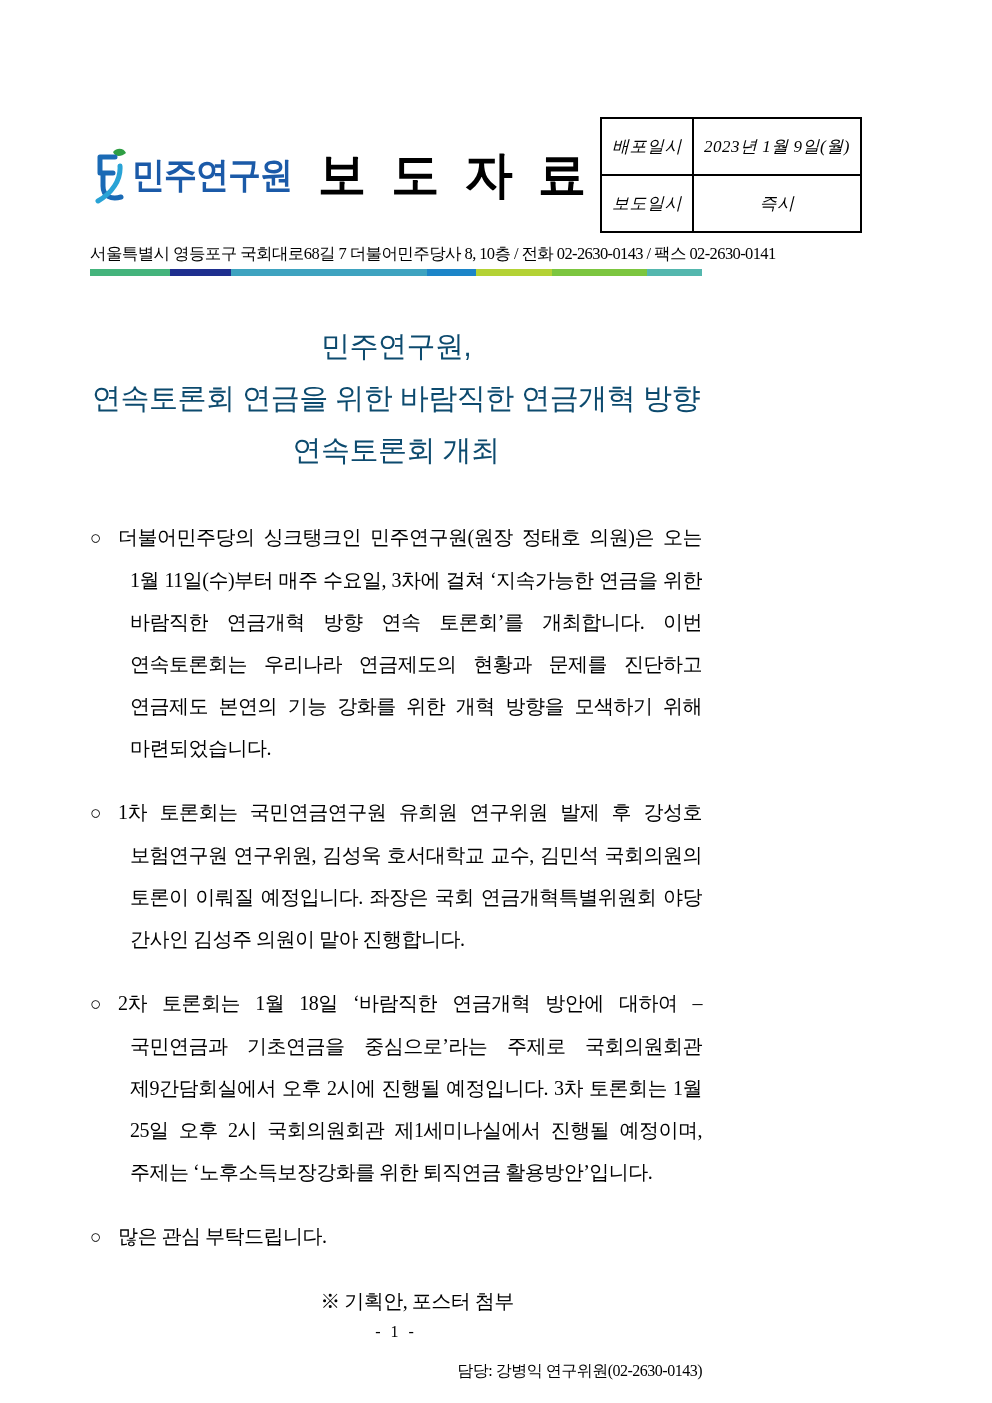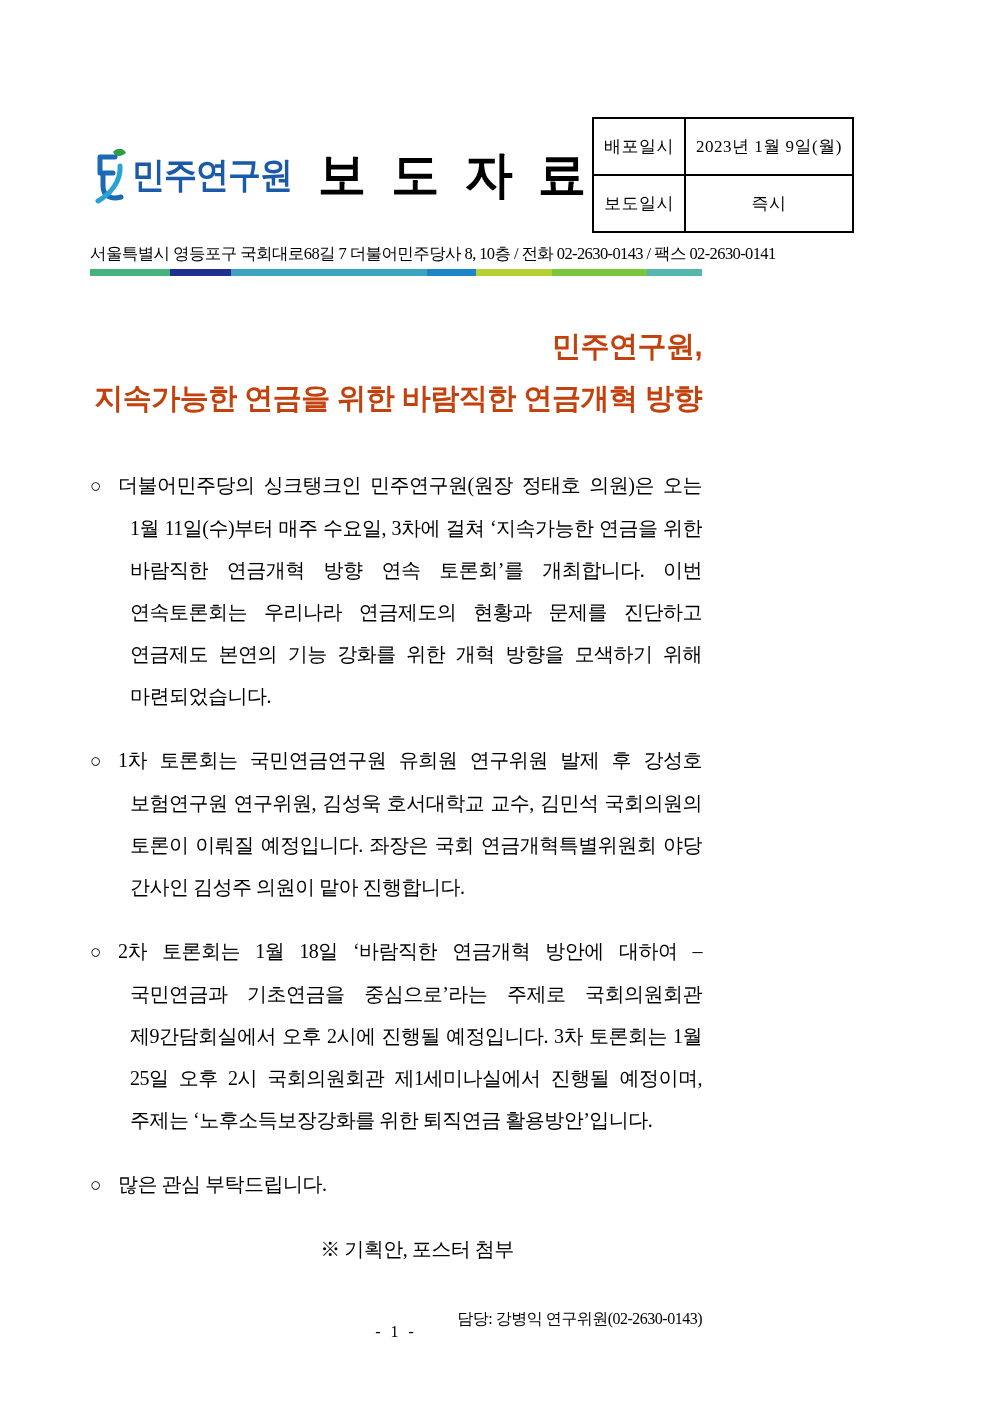--- a/index.html
+++ b/index.html
@@ -46,20 +46,22 @@
     font-weight: 900;
     font-size: 48px;
     letter-spacing: 6px;
     white-space: nowrap;
     color: #000;
     transform: scaleY(1.05);
   }
   .info-table {
     flex: 0 0 auto;
     border-collapse: collapse;
+    margin-left: 8px;
+    font-style: italic;
   }
   .info-table td {
     border: 2px solid #000;
     height: 57px;
     text-align: center;
     vertical-align: middle;
     font-size: 17px;
     letter-spacing: 0.5px;
     padding: 0 6px;
   }
@@ -85,27 +87,27 @@
   .color-bar span:nth-child(2) { width: 10%; }
   .color-bar span:nth-child(3) { width: 32%; }
   .color-bar span:nth-child(4) { width: 8%; }
   .color-bar span:nth-child(5) { width: 12.5%; }
   .color-bar span:nth-child(6) { width: 15.5%; }
   .color-bar span:nth-child(7) { width: 9%; }
 
   
   .doc-title {
     margin-top: 44px;
-    text-align: right;
+    text-align: center;
     font-family: "Liberation Sans", "DejaVu Sans", sans-serif;
-    font-weight: 700;
+    font-weight: 400;
     font-size: 29px;
     line-height: 52px;
     letter-spacing: -0.5px;
-    color: #c2410c;
+    color: #0c4a6e;
   }
 
   
   .body-area {
     margin-top: 40px;
     font-size: 20px;
     line-height: 42px;
     letter-spacing: -0.5px;
   }
   .para {
@@ -181,21 +183,22 @@
     <span style="background: rgb(30, 47, 143);"></span>
     <span style="background: rgb(62, 163, 192);"></span>
     <span style="background: rgb(28, 133, 200);"></span>
     <span style="background: rgb(180, 210, 52);"></span>
     <span style="background: rgb(124, 198, 63);"></span>
     <span style="background: rgb(84, 183, 174);"></span>
   </div>
 
   <div class="doc-title">
     <div>민주연구원,</div>
-    <div>지속가능한 연금을 위한 바람직한 연금개혁 방향</div>
+    <div>연속토론회 연금을 위한 바람직한 연금개혁 방향</div>
+    <div>연속토론회 개최</div>
   </div>
 
   <div class="body-area">
     <p class="para"><span class="bullet">○</span><span>더불어민주당의 싱크탱크인 민주연구원(원장 정태호 의원)은 오는 1월 11일(수)부터 매주 수요일, 3차에 걸쳐 ‘지속가능한 연금을 위한 바람직한 연금개혁 방향 연속 토론회’를 개최합니다. 이번 연속토론회는 우리나라 연금제도의 현황과 문제를 진단하고 연금제도 본연의 기능 강화를 위한 개혁 방향을 모색하기 위해 마련되었습니다.</span></p>
     <p class="para"><span class="bullet">○</span><span>1차 토론회는 국민연금연구원 유희원 연구위원 발제 후 강성호 보험연구원 연구위원, 김성욱 호서대학교 교수, 김민석 국회의원의 토론이 이뤄질 예정입니다. 좌장은 국회 연금개혁특별위원회 야당 간사인 김성주 의원이 맡아 진행합니다.</span></p>
     <p class="para"><span class="bullet">○</span><span>2차 토론회는 1월 18일 ‘바람직한 연금개혁 방안에 대하여 – 국민연금과 기초연금을 중심으로’라는 주제로 국회의원회관 제9간담회실에서 오후 2시에 진행될 예정입니다. 3차 토론회는 1월 25일 오후 2시 국회의원회관 제1세미나실에서 진행될 예정이며, 주제는 ‘노후소득보장강화를 위한 퇴직연금 활용방안’입니다.</span></p>
     <p class="para"><span class="bullet">○</span><span>많은 관심 부탁드립니다.</span></p>
 
     <div class="note-line">※ 기획안, 포스터 첨부</div>
 

